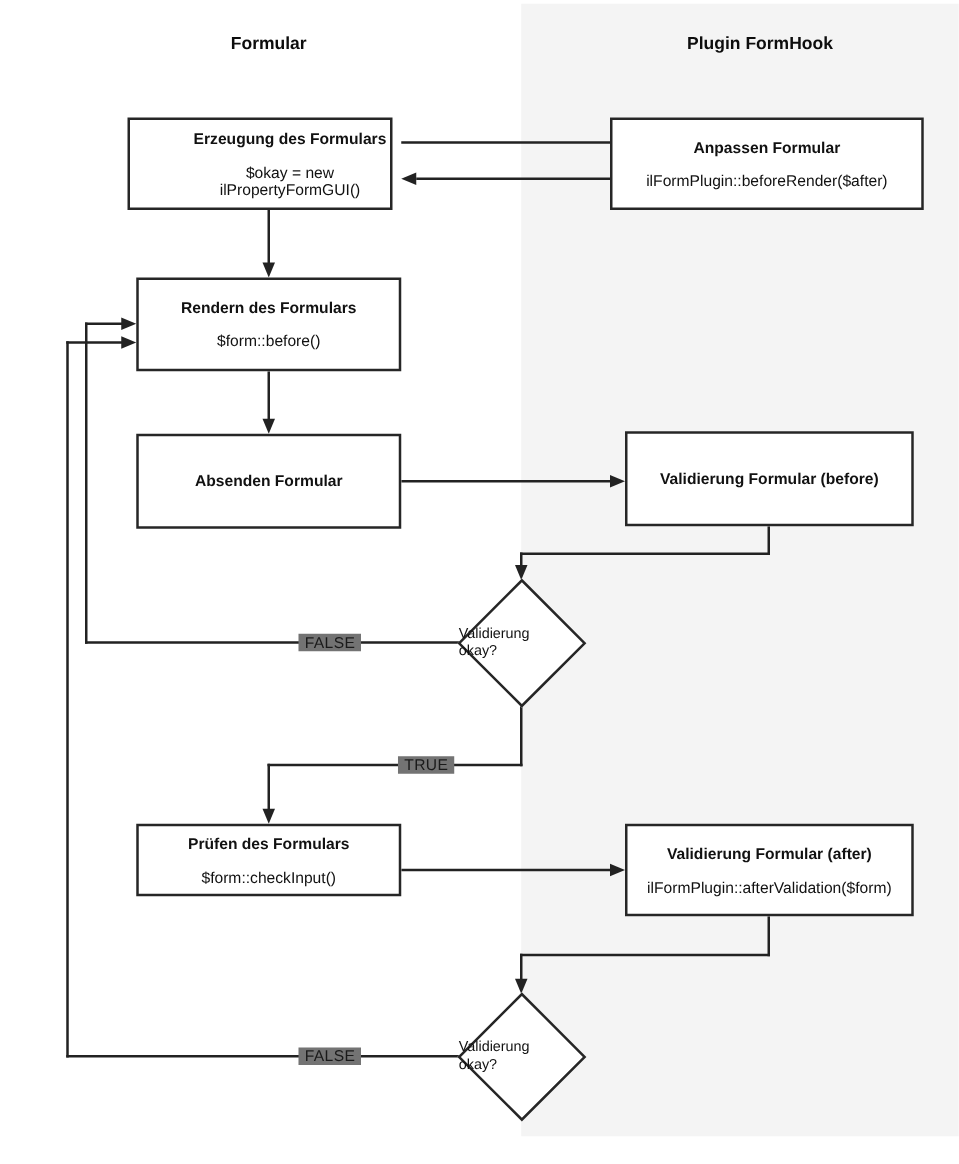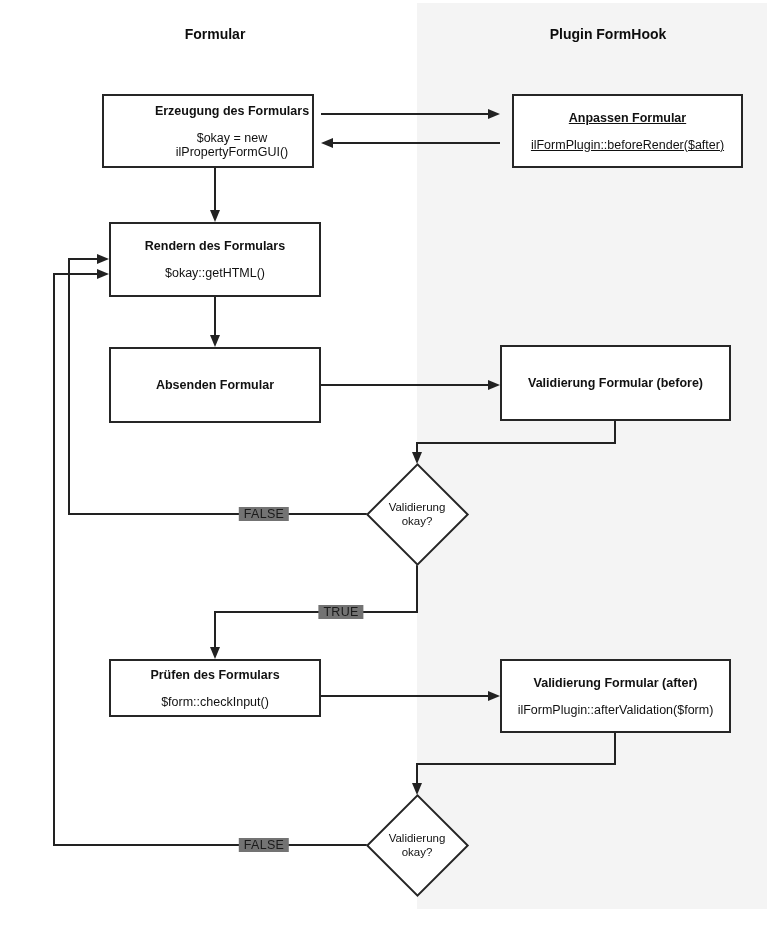--- a/index.html
+++ b/index.html
@@ -21,21 +21,21 @@
   .arr.right{border-top:5px solid transparent;border-bottom:5px solid transparent;border-left:12px solid #222222;}
   .arr.left{border-top:5px solid transparent;border-bottom:5px solid transparent;border-right:12px solid #222222;}
   .arr.down{border-left:5px solid transparent;border-right:5px solid transparent;border-top:12px solid #222222;}
   .diamond{position:absolute;width:100px;height:100px;}
   .diamond .shape{
     position:absolute;left:14px;top:14px;width:69px;height:69px;background:#ffffff;
     border:2px solid #262626;transform:rotate(45deg);box-sizing:content-box;
   }
   .diamond .dtext{
     position:absolute;left:0;top:0;width:100%;height:100%;display:flex;flex-direction:column;
-    align-items:center;justify-content:center;font-size:11.5px;line-height:14px;text-align:center;
+    align-items:flex-start;justify-content:center;font-size:11.5px;line-height:14px;text-align:center;
   }
   .edge-label{
     position:absolute;background:#737373;font-size:12.5px;color:#1a1a1a;
     padding:0 5px;transform:translate(-50%,-50%);letter-spacing:0.3px;
   }
 </style>
 </head>
 <body>
 
 <div id="canvas">
@@ -86,28 +86,28 @@
   <div class="hline" style="left:9px;top:844px;width:315px;"></div>
   <div class="vline" style="left:9px;top:273px;height:573px;"></div>
   <div class="hline" style="left:9px;top:273px;width:45px;"></div>
   <div class="arr right" style="left:53px;top:269px;"></div>
 
   <div class="node" style="left:58px;top:94px;width:212px;height:74px;padding-left:48px;">
     <div class="title">Erzeugung des Formulars</div>
     <div class="code">$okay = new ilPropertyFormGUI()</div>
   </div>
 
-  <div class="node" style="left:468px;top:94px;width:231px;height:74px;text-decoration:underline;">
+  <div class="node" style="left:444px;top:94px;width:251px;height:74px;">
     <div class="title">Anpassen Formular</div>
     <div class="code">ilFormPlugin::beforeRender($after)</div>
   </div>
 
   <div class="node" style="left:65px;top:222px;width:212px;height:75px;">
     <div class="title">Rendern des Formulars</div>
-    <div class="code">$okay::getHTML()</div>
+    <div class="code">$form::before()</div>
   </div>
 
   <div class="node" style="left:65px;top:347px;width:212px;height:76px;">
     <div class="title">Absenden Formular</div>
   </div>
 
   <div class="node" style="left:456px;top:345px;width:231px;height:76px;">
     <div class="title">Validierung Formular (before)</div>
   </div>
 

